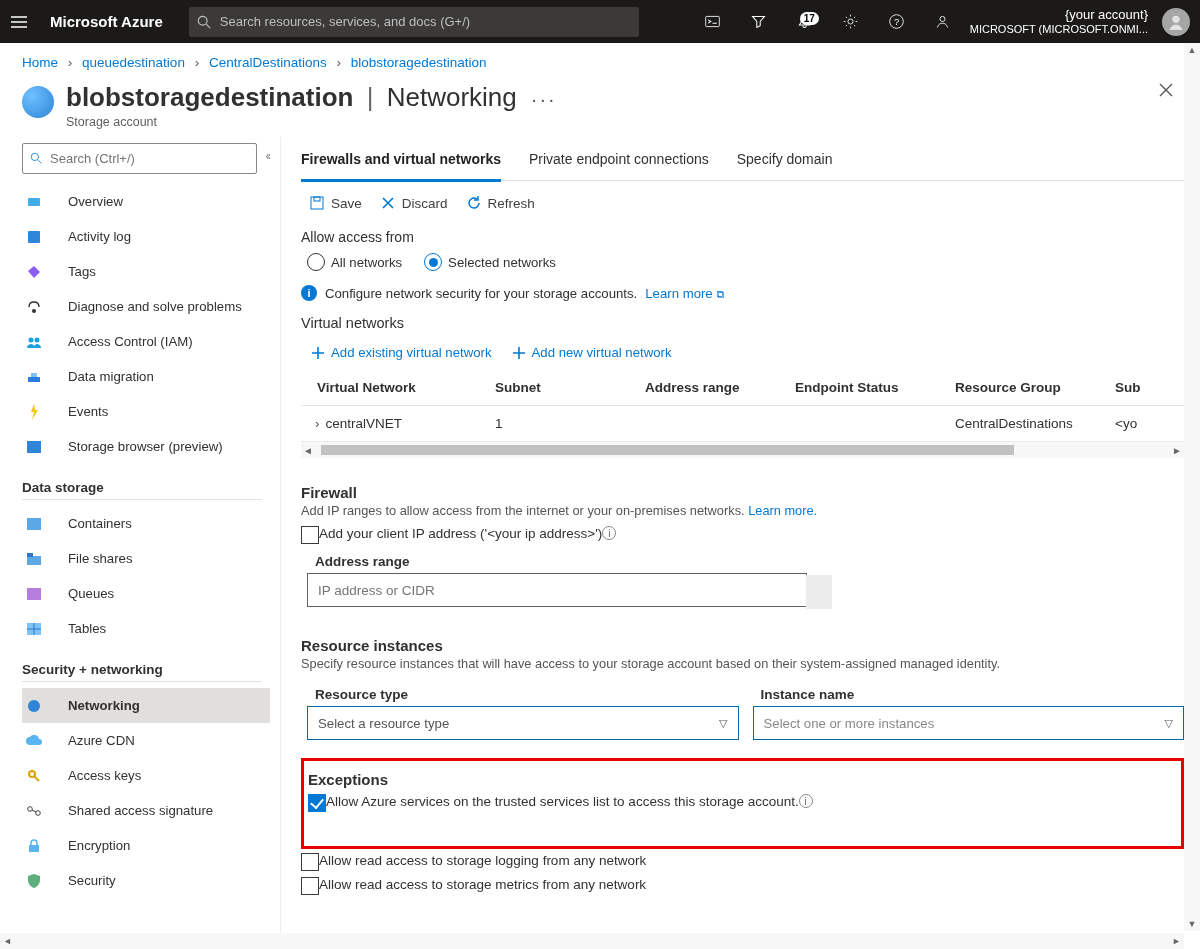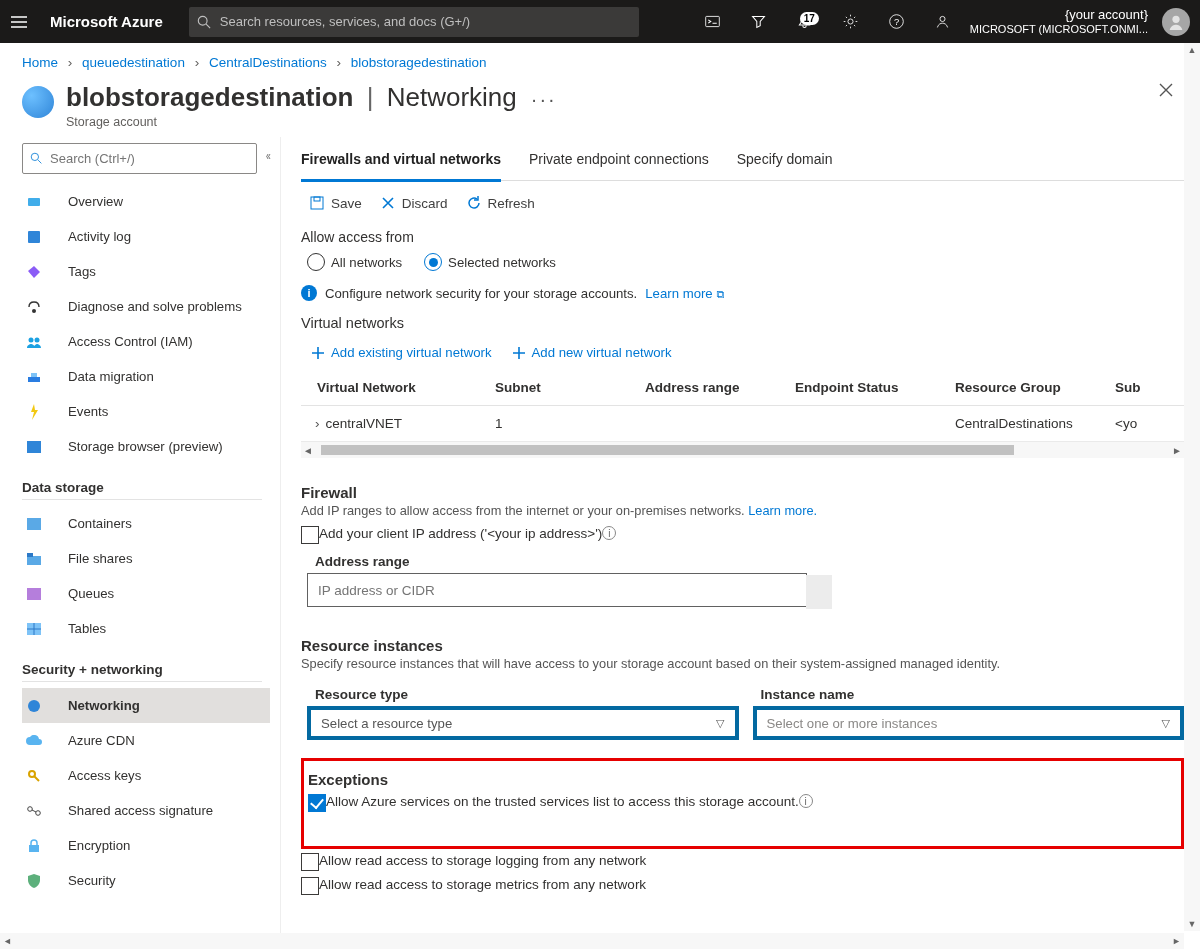--- a/index.html
+++ b/index.html
@@ -151,21 +151,21 @@
   .addr-input {
     width:500px; height:34px; border:1px solid #616161; display:flex;
     align-items:center; margin-left:6px; margin-bottom:4px;
   }
   .addr-input input{ border:none; outline:none; padding:0 10px; font-size:13.5px; flex:1;}
   .addr-grey { width:26px; height:34px; background:#ececec; margin-left:-1px;}
   .pair { display:flex; gap:14px; margin:4px 0 8px 6px;}
   .pair .col { flex:1; }
   .pair label{font-weight:600; font-size:13.5px; display:block; margin:8px 0 4px 8px;}
   .select {
-    height:34px; border:4px solid #0369a1; display:flex; align-items:center;
+    height:34px; border:1px solid #0369a1; display:flex; align-items:center;
     justify-content:space-between; padding:0 10px; color:#555; cursor:pointer;
   }
   .select.muted{ color:#8a8886; }
   .select .chev{ font-size:11px; color:#555;}
   .highlight-box { border:3px solid #e60000; padding:8px 10px 28px 4px; margin-top:18px;}
   .q-icon {
     width:14px; height:14px; border-radius:50%; border:1px solid #888;
     font-size:10px; color:#666; display:inline-flex; align-items:center;
     justify-content:center;
   }

